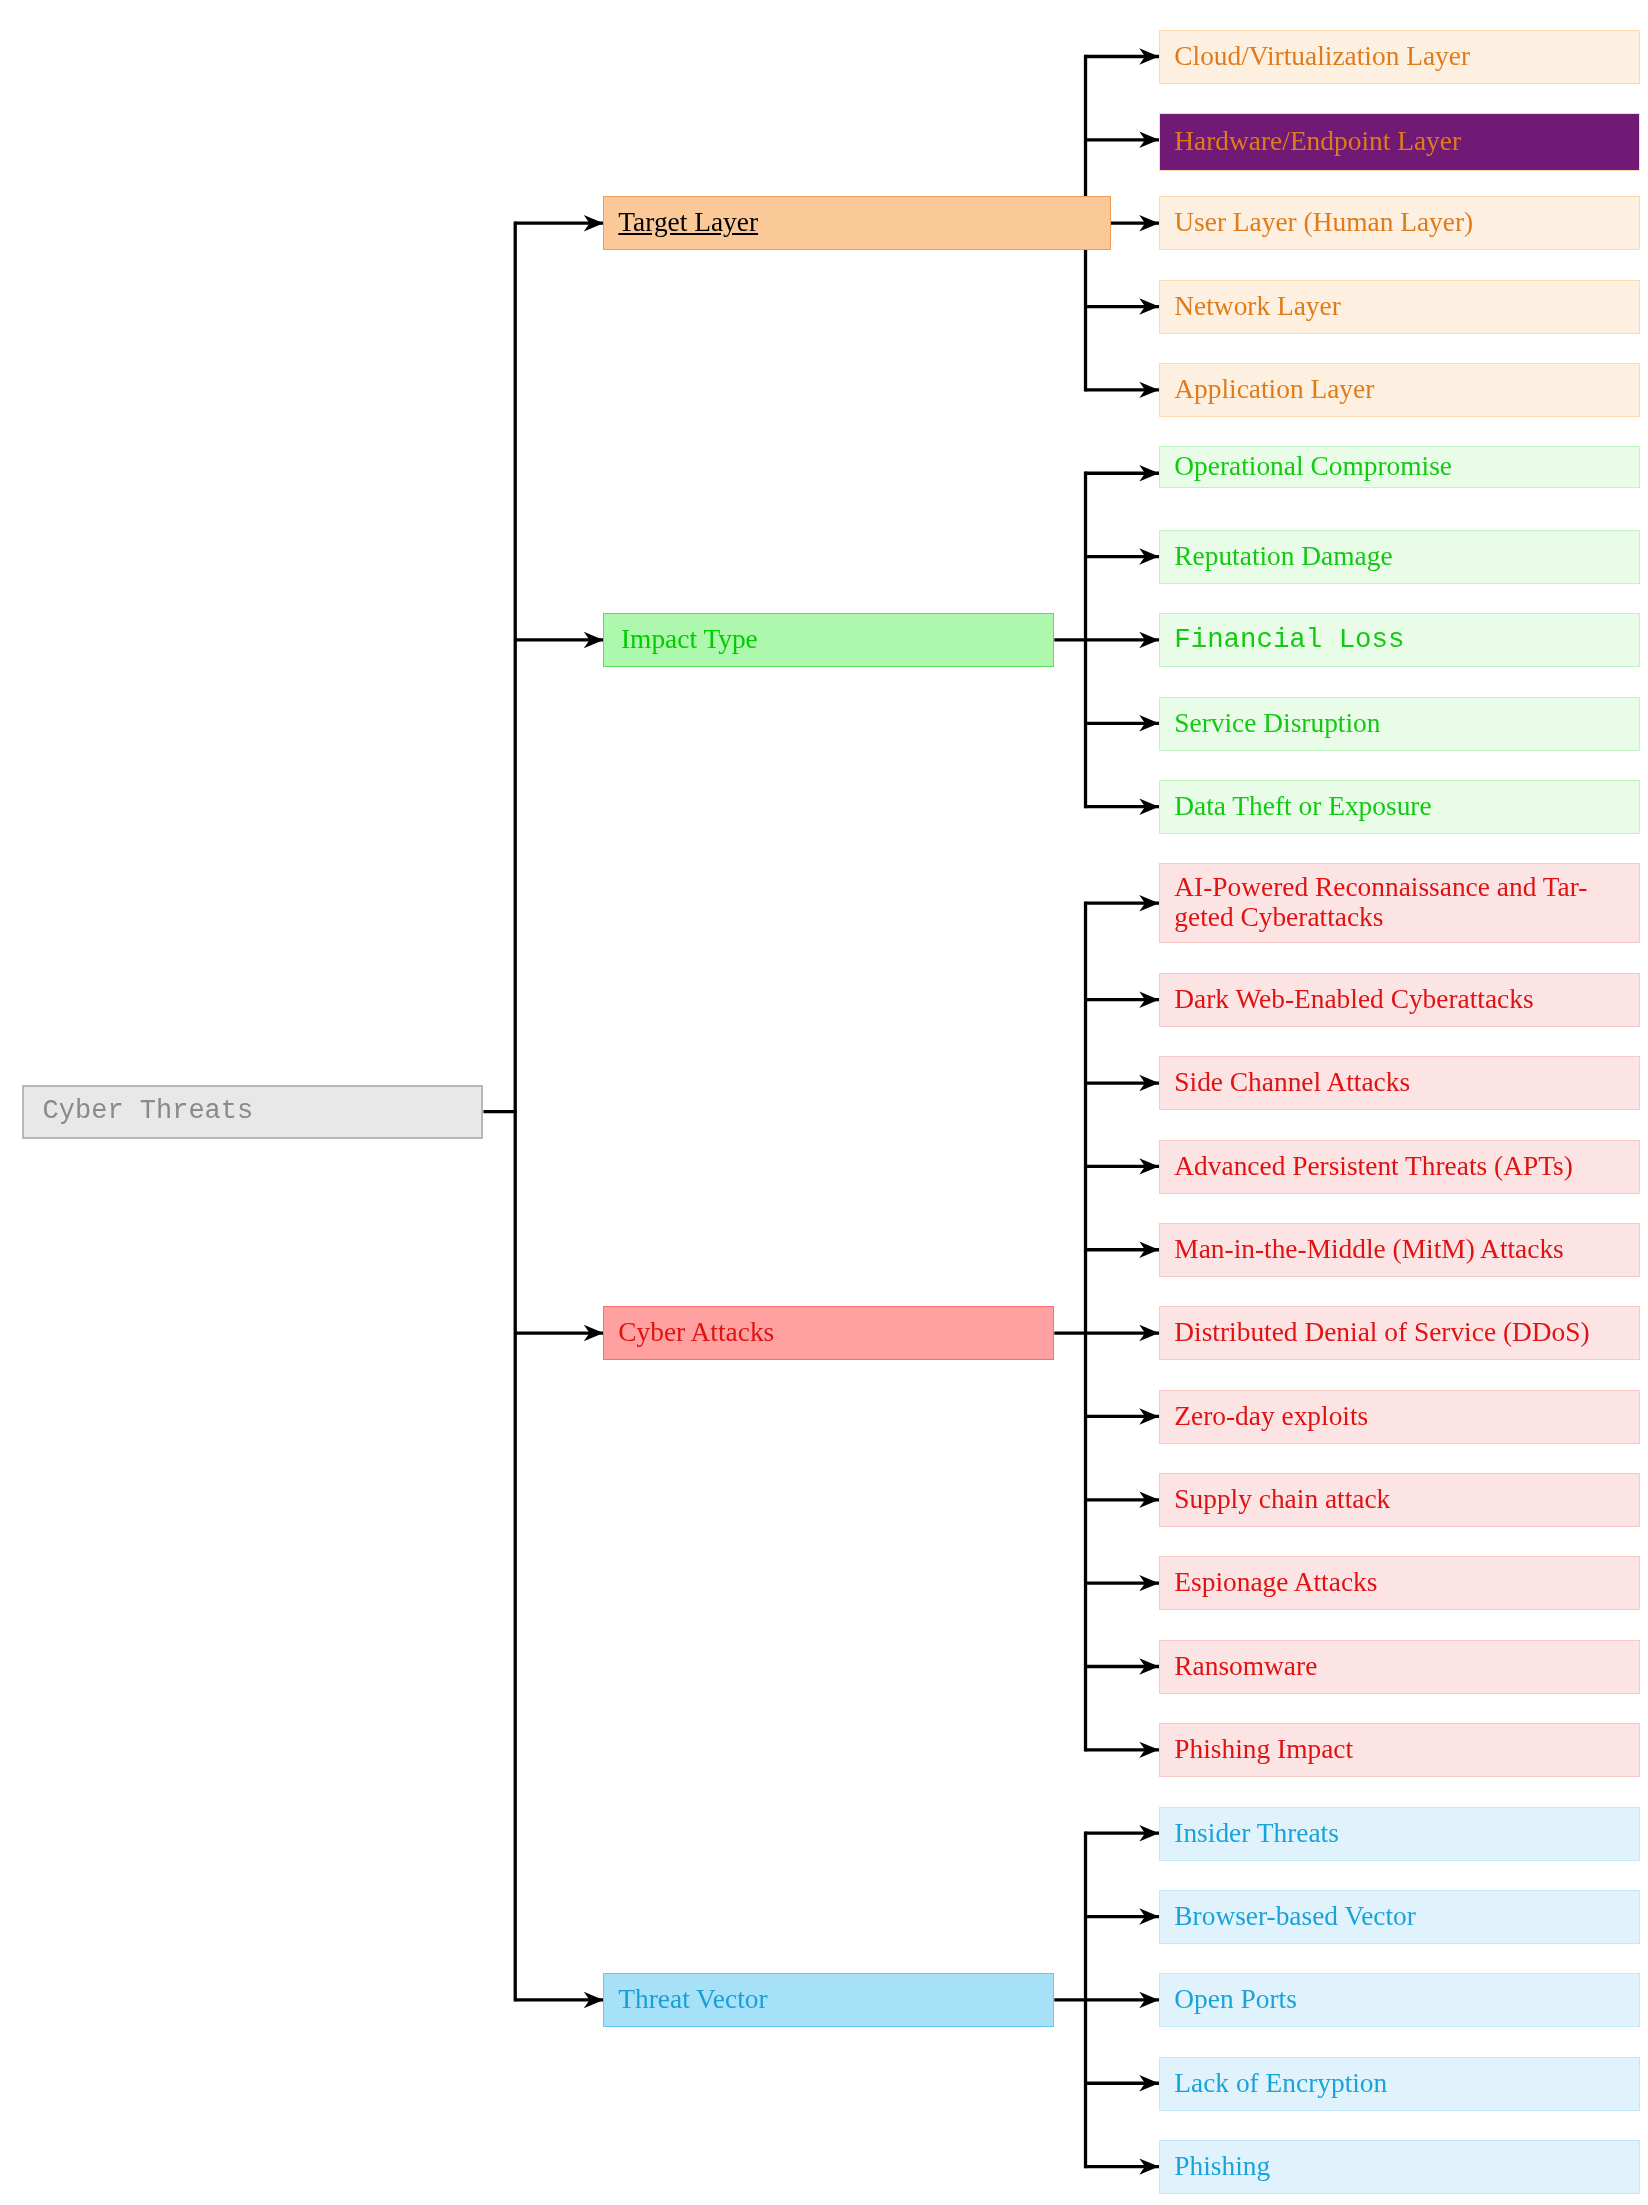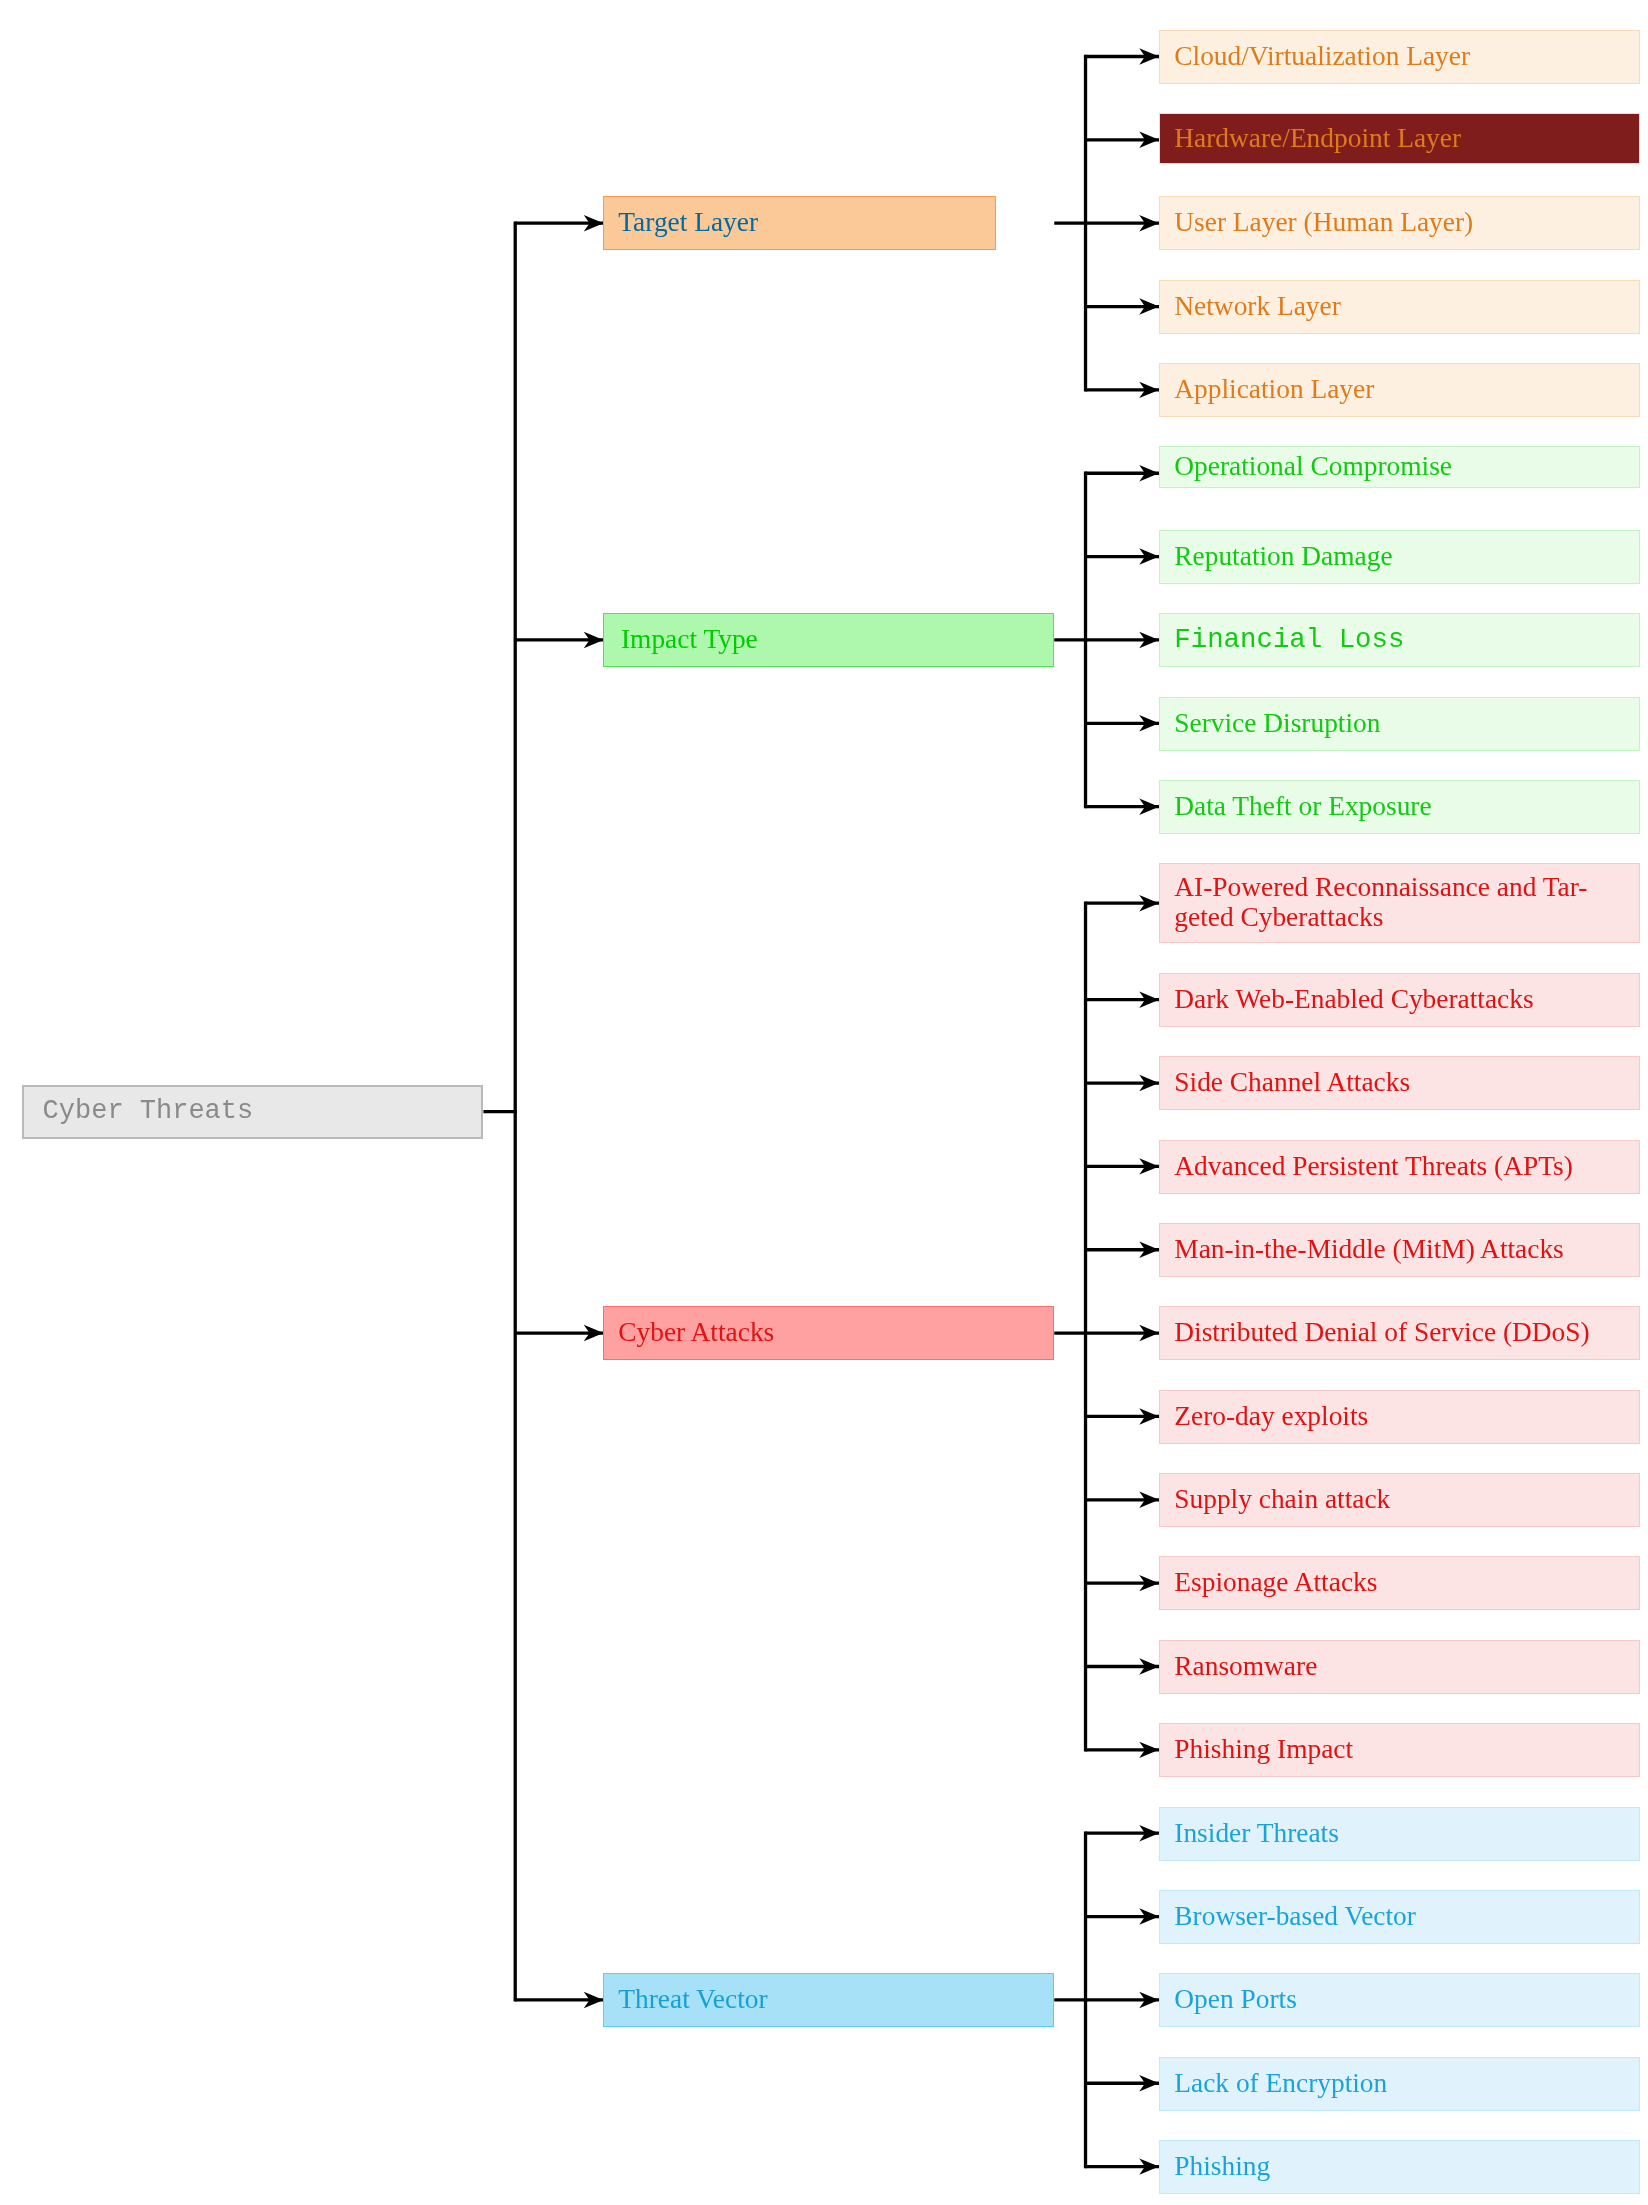--- a/index.html
+++ b/index.html
@@ -72,23 +72,23 @@
         <line x1="1979" y1="3343" x2="1979" y2="3951" stroke="#000000" stroke-width="6" stroke-linecap="square"></line>
         <line x1="1979" y1="3343" x2="2113" y2="3343" stroke="#000000" stroke-width="6" marker-end="url(#arrowhead)"></line>
         <line x1="1979" y1="3495" x2="2113" y2="3495" stroke="#000000" stroke-width="6" marker-end="url(#arrowhead)"></line>
         <line x1="1979" y1="3647" x2="2113" y2="3647" stroke="#000000" stroke-width="6" marker-end="url(#arrowhead)"></line>
         <line x1="1979" y1="3799" x2="2113" y2="3799" stroke="#000000" stroke-width="6" marker-end="url(#arrowhead)"></line>
         <line x1="1979" y1="3951" x2="2113" y2="3951" stroke="#000000" stroke-width="6" marker-end="url(#arrowhead)"></line>
       </g>
   </svg>
   <div id="nodes">
       <div class="node root" style="left: 22px; top: 1085px; width: 461px; height: 54px; background: rgb(232, 232, 232); border-color: rgb(184, 184, 184); color: rgb(138, 138, 138);">Cyber Threats</div>
-      <div class="node" style="left: 603px; top: 196px; width: 393px; height: 54px; background: rgb(251, 201, 152); border-color: rgb(245, 155, 81); color: #0369a1;">Target Layer</div>
+      <div class="node" style="left: 603px; top: 196px; width: 508px; height: 54px; background: rgb(251, 201, 152); border-color: rgb(245, 155, 81); color: #000000; text-decoration: underline;">Target Layer</div>
       <div class="node" style="left: 1159px; top: 30px; width: 481px; height: 54px; background: rgb(253, 240, 225); border-color: rgb(250, 220, 180); color: rgb(224, 123, 26);">Cloud/Virtualization Layer</div>
-      <div class="node" style="left: 1159px; top: 113px; width: 481px; height: 51px; background: #7f1d1d; border-color: rgb(250, 220, 180); color: rgb(224, 123, 26);">Hardware/Endpoint Layer</div>
+      <div class="node" style="left: 1159px; top: 113px; width: 481px; height: 58px; background: #701a75; border-color: rgb(250, 220, 180); color: rgb(224, 123, 26);">Hardware/Endpoint Layer</div>
       <div class="node" style="left: 1159px; top: 196px; width: 481px; height: 54px; background: rgb(253, 240, 225); border-color: rgb(250, 220, 180); color: rgb(224, 123, 26);">User Layer (Human Layer)</div>
       <div class="node" style="left: 1159px; top: 280px; width: 481px; height: 54px; background: rgb(253, 240, 225); border-color: rgb(250, 220, 180); color: rgb(224, 123, 26);">Network Layer</div>
       <div class="node" style="left: 1159px; top: 363px; width: 481px; height: 54px; background: rgb(253, 240, 225); border-color: rgb(250, 220, 180); color: rgb(224, 123, 26);">Application Layer</div>
       <div class="node" style="left: 603px; top: 613px; width: 451px; height: 54px; background: rgb(174, 248, 174); border-color: rgb(86, 224, 86); color: rgb(0, 204, 0); padding-left: 17px;">Impact Type</div>
       <div class="node" style="left: 1159px; top: 446px; width: 481px; height: 42px; background: rgb(232, 252, 232); border-color: rgb(194, 244, 194); color: rgb(19, 202, 19);">Operational Compromise</div>
       <div class="node" style="left: 1159px; top: 530px; width: 481px; height: 54px; background: rgb(232, 252, 232); border-color: rgb(194, 244, 194); color: rgb(19, 202, 19);">Reputation Damage</div>
       <div class="node" style="left: 1159px; top: 613px; width: 481px; height: 54px; background: rgb(232, 252, 232); border-color: rgb(194, 244, 194); color: rgb(19, 202, 19); font-family: Liberation Mono, monospace;">Financial Loss</div>
       <div class="node" style="left: 1159px; top: 697px; width: 481px; height: 54px; background: rgb(232, 252, 232); border-color: rgb(194, 244, 194); color: rgb(19, 202, 19); font-family: Liberation Serif, serif;">Service Disruption</div>
       <div class="node" style="left: 1159px; top: 780px; width: 481px; height: 54px; background: rgb(232, 252, 232); border-color: rgb(194, 244, 194); color: rgb(19, 202, 19);">Data Theft or Exposure</div>
       <div class="node" style="left: 603px; top: 1306px; width: 451px; height: 54px; background: rgb(255, 161, 161); border-color: rgb(247, 111, 111); color: rgb(224, 18, 18);">Cyber Attacks</div>

